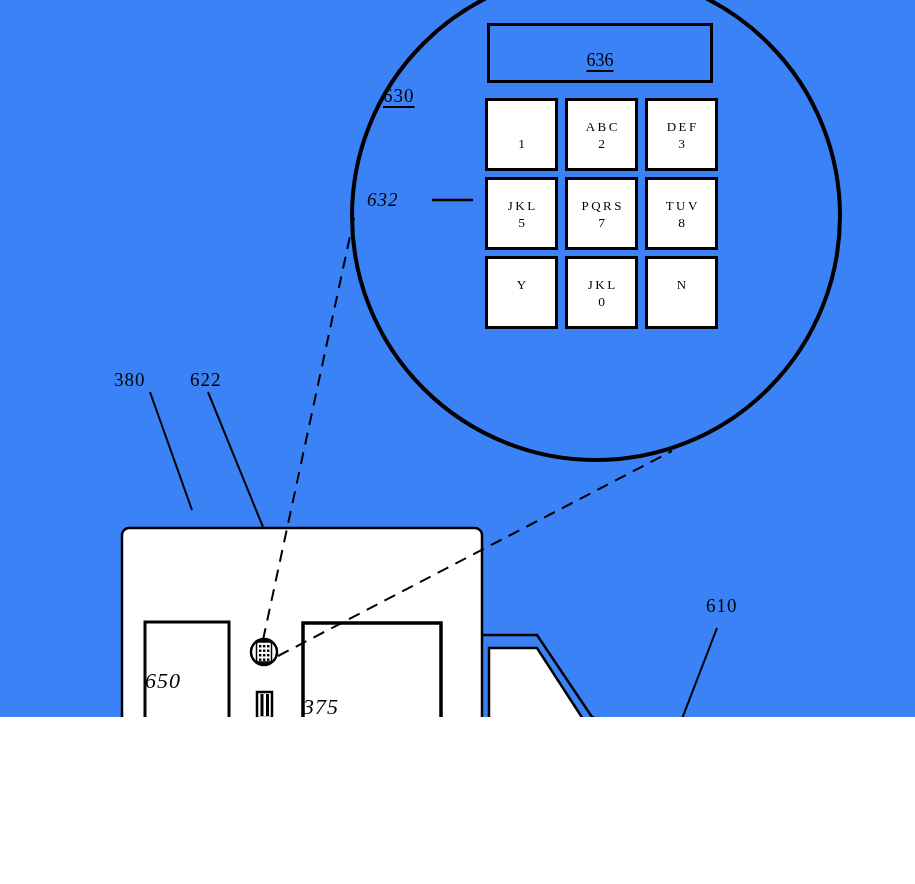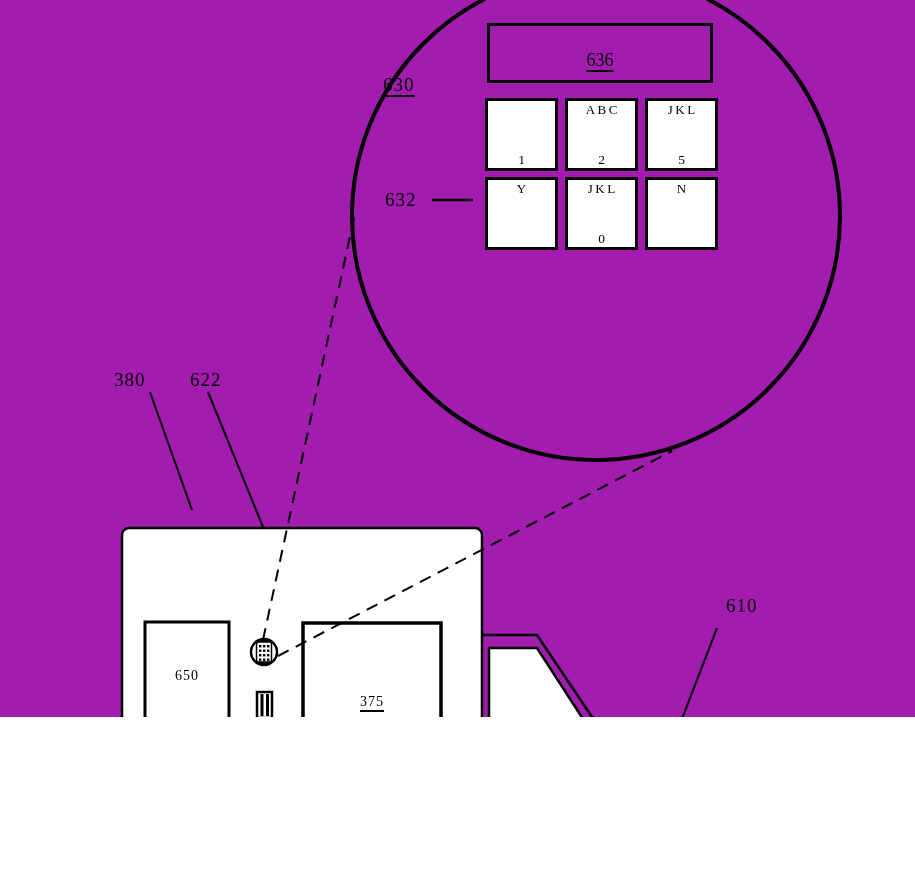--- a/index.html
+++ b/index.html
@@ -1,19 +1,19 @@
 <!DOCTYPE html>
 <html><head>
 <meta charset="utf-8">
 <style>
   html,body{margin:0;padding:0;background:#ffffff;}
   #figure{
     position:relative;
     width:915px;height:717px;
-    background:#a21caf;
+    background:#3b82f6;
     font-family:"Liberation Serif","DejaVu Serif",serif;
     color:#000;
     overflow:hidden;
   }
   #lines{position:absolute;left:0;top:0;width:915px;height:884px;}
   .ref-label{
     position:absolute;
     font-size:19px;
     letter-spacing:1px;
     color:#000;
@@ -30,27 +30,27 @@
   }
   #kp-grid{
     position:absolute;left:485px;top:98px;
     display:grid;
     grid-template-columns:repeat(3,73px);
     grid-auto-rows:73px;
     column-gap:7px;row-gap:6px;
   }
   .kp-key{
     border:3.5px solid #000;box-sizing:border-box;
-    display:flex;flex-direction:column;align-items:center;justify-content:space-between;
+    display:flex;flex-direction:column;align-items:center;justify-content:center;
     background:#fff;
   }
   .kp-letters{display:block;height:17px;line-height:17px;font-size:13px;letter-spacing:2.5px;text-indent:2.5px;}
   .kp-digit{display:block;height:17px;line-height:17px;font-size:13.5px;}
   .panel-label{
-    position:absolute;text-align:center;font-size:14px;letter-spacing:1px;
+    position:absolute;font-size:22px;letter-spacing:1px;font-style:italic;
   }
 </style>
 </head>
 <body>
 
 <div id="figure">
 
   <svg id="lines" viewBox="0 0 915 884" xmlns="http://www.w3.org/2000/svg">
 
     <circle cx="596" cy="216" r="244" fill="none" stroke="#000" stroke-width="4"></circle>
@@ -123,38 +123,50 @@
   <div id="kp-grid">
     <div class="kp-key">
       <span class="kp-letters"></span>
       <span class="kp-digit">1</span>
     </div>
     <div class="kp-key">
       <span class="kp-letters">ABC</span>
       <span class="kp-digit">2</span>
     </div>
     <div class="kp-key">
+      <span class="kp-letters">DEF</span>
+      <span class="kp-digit">3</span>
+    </div>
+    <div class="kp-key">
       <span class="kp-letters">JKL</span>
       <span class="kp-digit">5</span>
+    </div>
+    <div class="kp-key">
+      <span class="kp-letters">PQRS</span>
+      <span class="kp-digit">7</span>
+    </div>
+    <div class="kp-key">
+      <span class="kp-letters">TUV</span>
+      <span class="kp-digit">8</span>
     </div>
     <div class="kp-key">
       <span class="kp-letters">Y</span>
       <span class="kp-digit"></span>
     </div>
     <div class="kp-key">
       <span class="kp-letters">JKL</span>
       <span class="kp-digit">0</span>
     </div>
     <div class="kp-key">
       <span class="kp-letters">N</span>
       <span class="kp-digit"></span>
     </div>
   </div>
 
-  <div class="ref-label underlined" style="left:383px;top:74px;">630</div>
-  <div class="ref-label" style="left:385px;top:189px;">632</div>
+  <div class="ref-label underlined" style="left:383px;top:85px;">630</div>
+  <div class="ref-label" style="left:367px;top:189px;font-style:italic;">632</div>
   <div class="ref-label" style="left:114px;top:369px;">380</div>
   <div class="ref-label" style="left:190px;top:369px;">622</div>
-  <div class="ref-label" style="left:726px;top:595px;">610</div>
+  <div class="ref-label" style="left:706px;top:595px;">610</div>
   <div class="ref-label panel-label" style="left:145px;top:668px;width:84px;">650</div>
   <div class="ref-label panel-label underlined" style="left:303px;top:694px;width:138px;">375</div>
 
 </div>
 
 </body></html>

